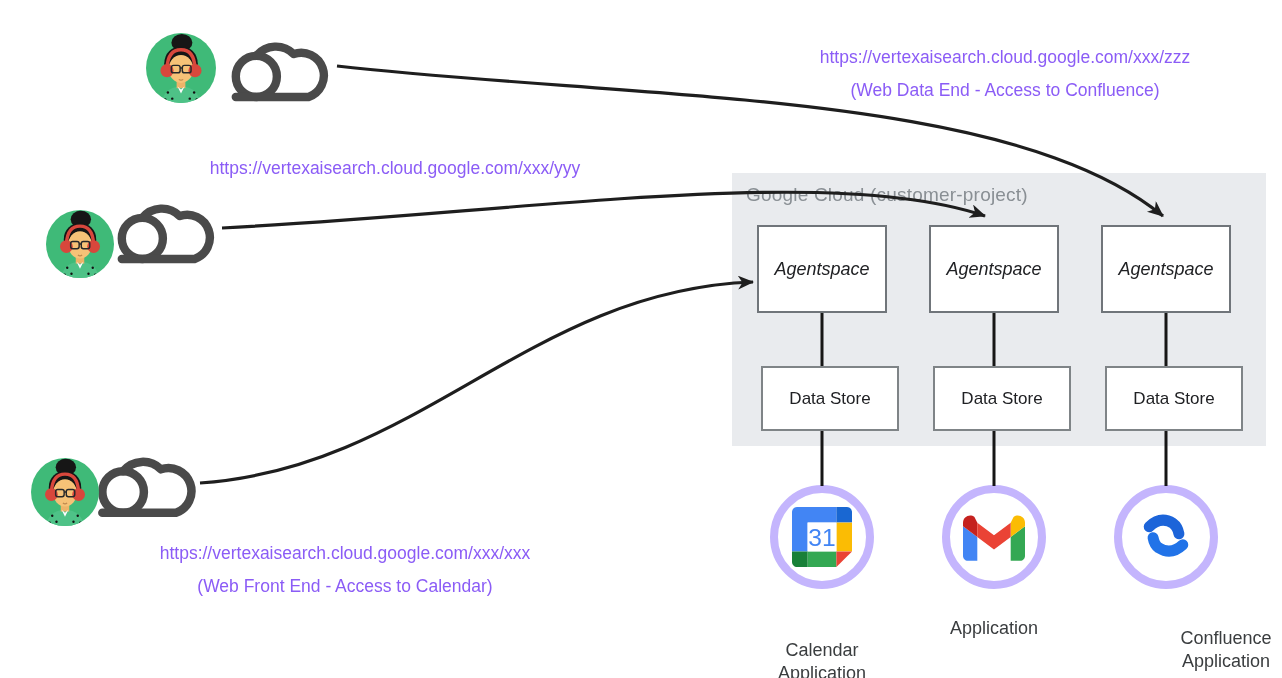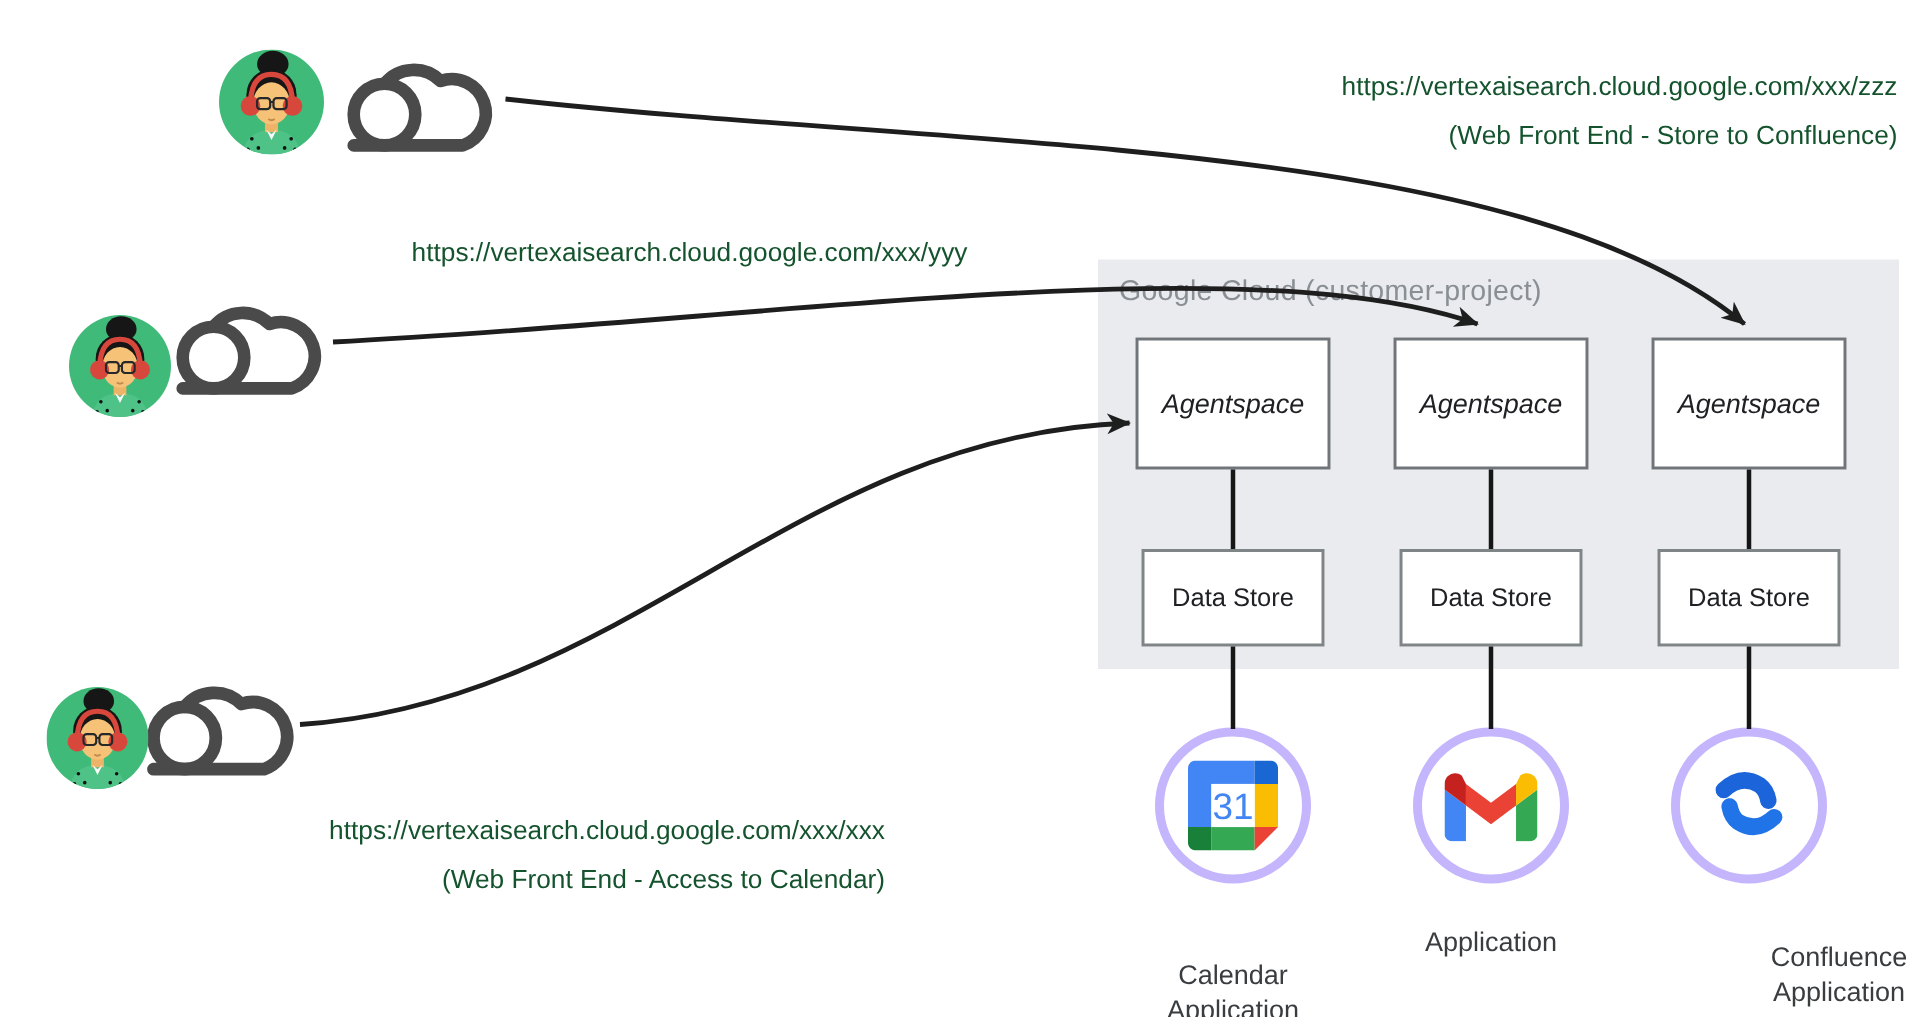--- a/index.html
+++ b/index.html
@@ -13,37 +13,37 @@
   }
   .panel-label {
     position:absolute; left:746px; top:184px; font-size:19px; color:#898F94;
     letter-spacing:.2px; white-space:nowrap;
   }
   .box { position:absolute; background:#fff; display:flex; align-items:center;
     justify-content:center; color:#202124; box-sizing:border-box; }
   .agent { top:225px; width:130px; height:88px; border:2px solid #70757A;
     font-style:italic; font-size:18px; }
   .agent.c1 { left:757px; } .agent.c2 { left:929px; } .agent.c3 { left:1101px; }
-  .ds { top:366px; width:122px; height:65px; border:2px solid #7F8487; font-size:17px; }
+  .ds { top:366px; width:138px; height:65px; border:2px solid #7F8487; font-size:17px; }
   .ds.c1 { left:761px; } .ds.c2 { left:933px; } .ds.c3 { left:1105px; }
   .app-circle {
     position:absolute; top:485px; width:104px; height:104px; border-radius:50%;
-    background:#fff; border:6px solid #c4b5fd; box-sizing:border-box;
+    background:#fff; border:8px solid #c4b5fd; box-sizing:border-box;
     display:flex; align-items:center; justify-content:center;
   }
   .app-circle.c1 { left:770px; } .app-circle.c2 { left:942px; } .app-circle.c3 { left:1114px; }
   .app-label {
     position:absolute; width:172px; text-align:center; font-size:18px;
     color:#3A3D3F; line-height:23px;
   }
   .app-label.c1 { left:736px; top:639px; }
   .app-label.c2 { left:908px; top:617px; }
   .app-label.c3 { left:1140px; top:627px; }
   .link-label {
-    position:absolute; text-align:right; font-size:17.5px; color:#14532d;
+    position:absolute; text-align:center; font-size:17.5px; color:#8b5cf6;
     line-height:33px; white-space:nowrap;
   }
   .link-label.t1 { left:745px; top:41px;  width:520px; }
   .link-label.t2 { left:145px; top:152px; width:500px; }
   .link-label.t3 { left:100px;  top:537px; width:490px; }
   .abs { position:absolute; }
   svg { display:block; }
   #overlay { position:absolute; left:0; top:0; pointer-events:none; }
 </style>
 </head>
@@ -109,21 +109,21 @@
   <div class="app-label c2">
     <div>Application</div>
   </div>
   <div class="app-label c3">
     <div>Confluence</div>
     <div>Application</div>
   </div>
 
   <div class="link-label t1">
     <div>https://vertexaisearch.cloud.google.com/xxx/zzz</div>
-    <div>(Web Front End - Store to Confluence)</div>
+    <div>(Web Data End - Access to Confluence)</div>
   </div>
   <div class="link-label t2">
     <div>https://vertexaisearch.cloud.google.com/xxx/yyy</div>
   </div>
   <div class="link-label t3">
     <div>https://vertexaisearch.cloud.google.com/xxx/xxx</div>
     <div>(Web Front End - Access to Calendar)</div>
   </div>
 
   <svg class="abs" style="left:212px;top:26px;" width="126" height="84" viewBox="0 0 130 90">

